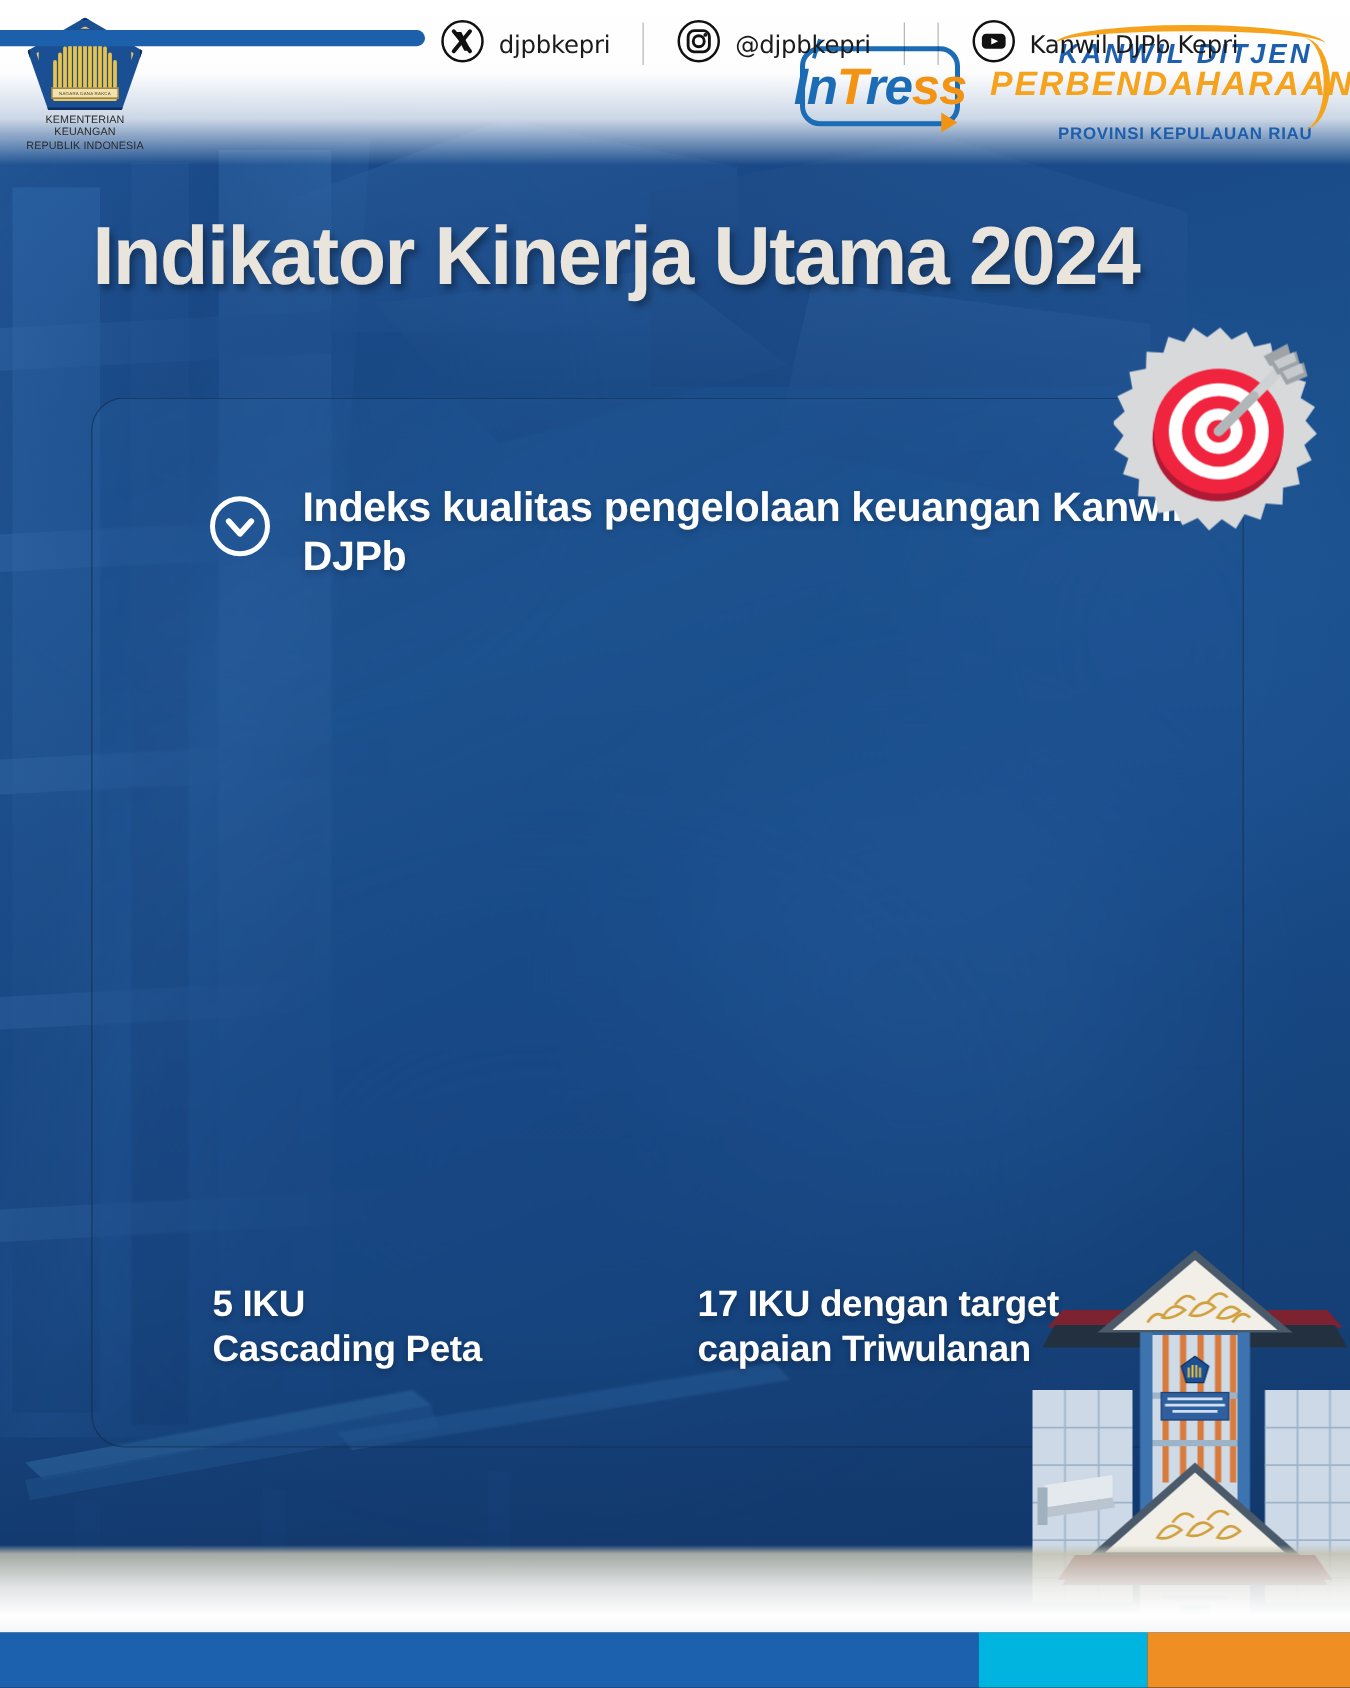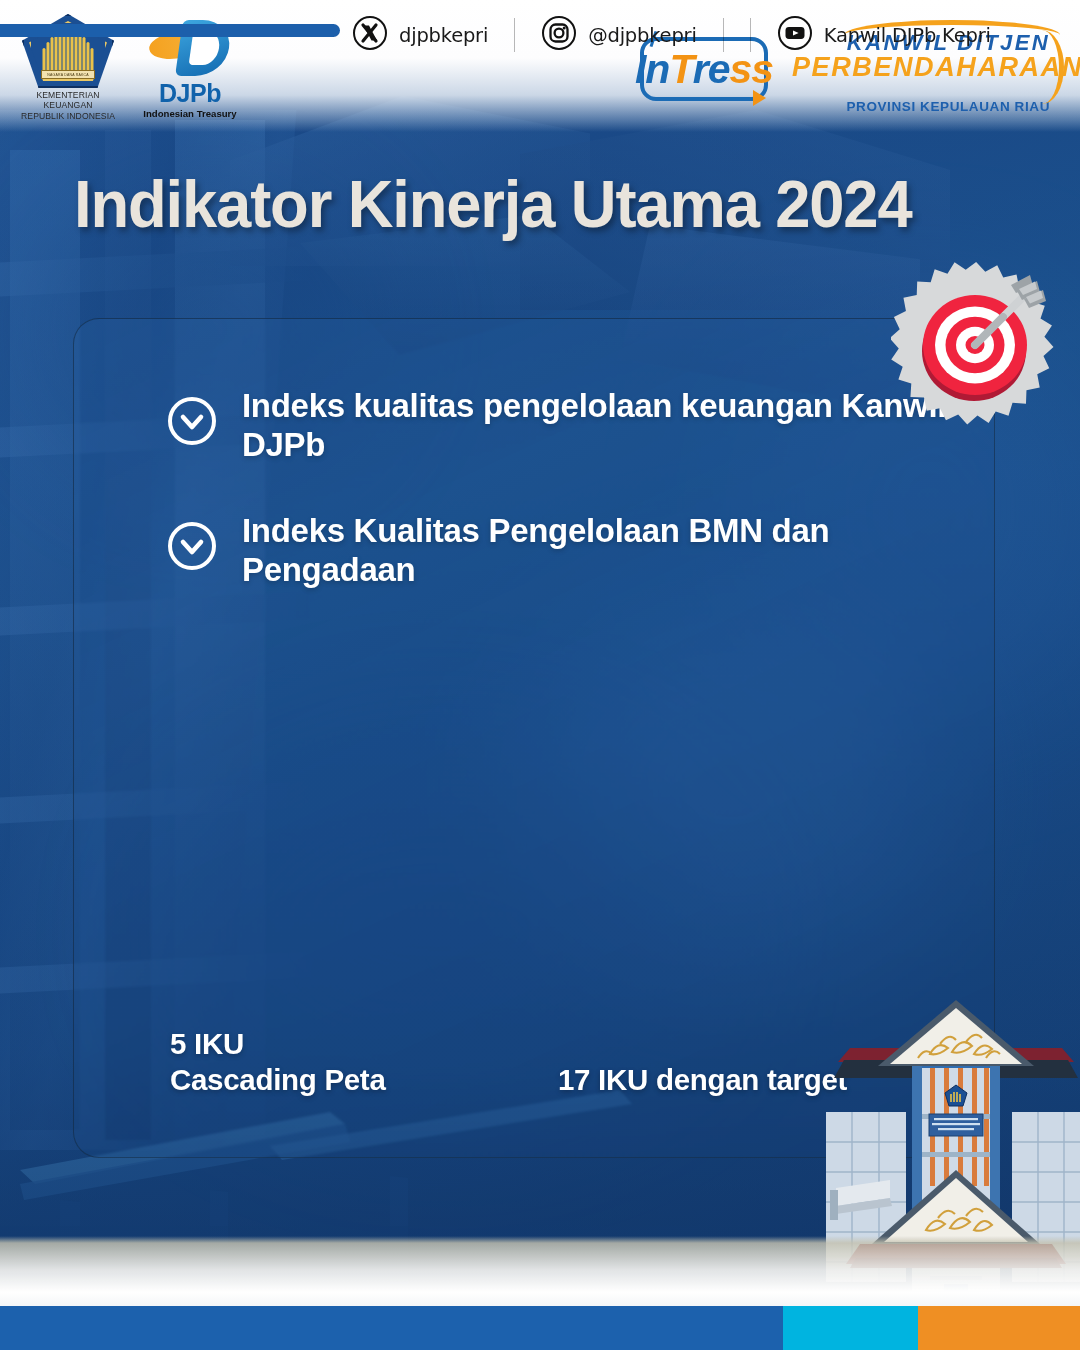--- a/index.html
+++ b/index.html
@@ -222,29 +222,20 @@
             <i style="height:30px"></i>
           </div>
           <div class="ribbon">NAGARA DANA RAKCA</div>
         </div>
         <div class="cap">
           <div>KEMENTERIAN KEUANGAN</div>
           <div>REPUBLIK INDONESIA</div>
         </div>
       </div>
 
-      <div class="djpb">
-        <div class="mark">
-          <div class="swoosh"></div>
-          <div class="d"></div>
-          <div class="dcut"></div>
-        </div>
-        <div class="name">DJPb</div>
-        <div class="sub">Indonesian Treasury</div>
-      </div>
 
     </div>
 
     <div class="logos-right">
 
       <div class="intress">
         <span class="tick"></span>
         <span class="txt"><span class="b">In</span><span class="o">T</span><span class="b">re</span><span class="o">ss</span></span>
         <span class="arrow"></span>
       </div>
@@ -269,39 +260,31 @@
       <div class="bullet">
         <span class="ico">
           <svg width="52" height="52" viewBox="0 0 52 52">
             <circle cx="26" cy="26" r="22" fill="none" stroke="#ffffff" stroke-width="4"></circle>
             <polyline points="17,22 26,32 35,22" fill="none" stroke="#ffffff" stroke-width="4.6" stroke-linecap="round" stroke-linejoin="round"></polyline>
           </svg>
         </span>
         <span class="txt">Indeks kualitas pengelolaan keuangan Kanwil DJPb</span>
       </div>
 
-      <div class="bullet">
-        <span class="ico">
-          <svg width="52" height="52" viewBox="0 0 52 52">
-            <circle cx="26" cy="26" r="22" fill="none" stroke="#ffffff" stroke-width="4"></circle>
-            <polyline points="17,22 26,32 35,22" fill="none" stroke="#ffffff" stroke-width="4.6" stroke-linecap="round" stroke-linejoin="round"></polyline>
-          </svg>
-        </span>
-        <span class="txt">Indeks Kualitas Pengelolaan BMN dan Pengadaan</span>
-      </div>
 
     </div>
 
     <div class="stats">
       <div class="stat a">
         <div>5 IKU</div>
         <div>Cascading Peta</div>
       </div>
       <div class="stat b">
         <div>17 IKU dengan target</div>
+        <div> capaian Triwulanan</div>
       </div>
     </div>
 
   </div>
 
   <div class="badge">
     <svg width="172" height="172" viewBox="0 0 172 172">
       <g id="starburst" fill="#d7d9da">
         <path d="M86 2 L95.6 12.2 L108.1 5.6 L114.4 18.2 L128.3 15.1 L131.1 29
                  L145.3 29.5 L144.4 43.6 L157.9 47.8 L153.4 61.2 L165.4 68.6

